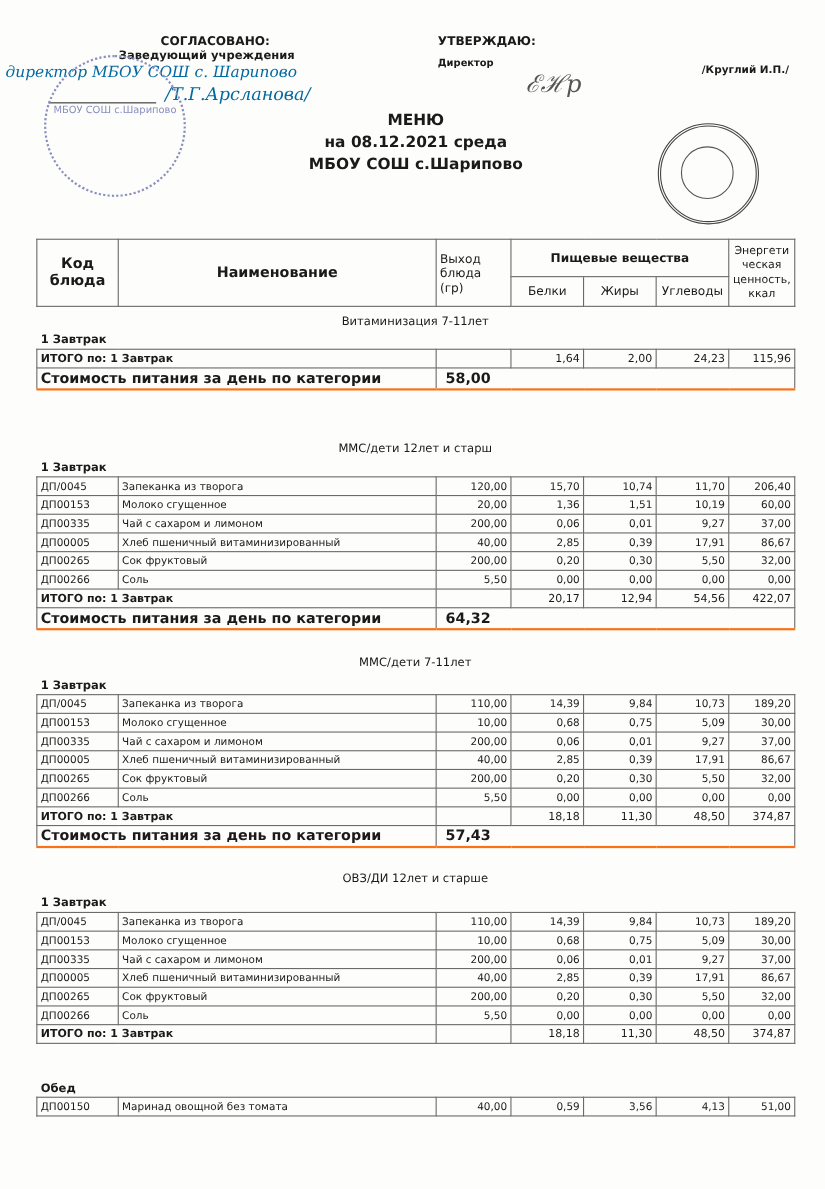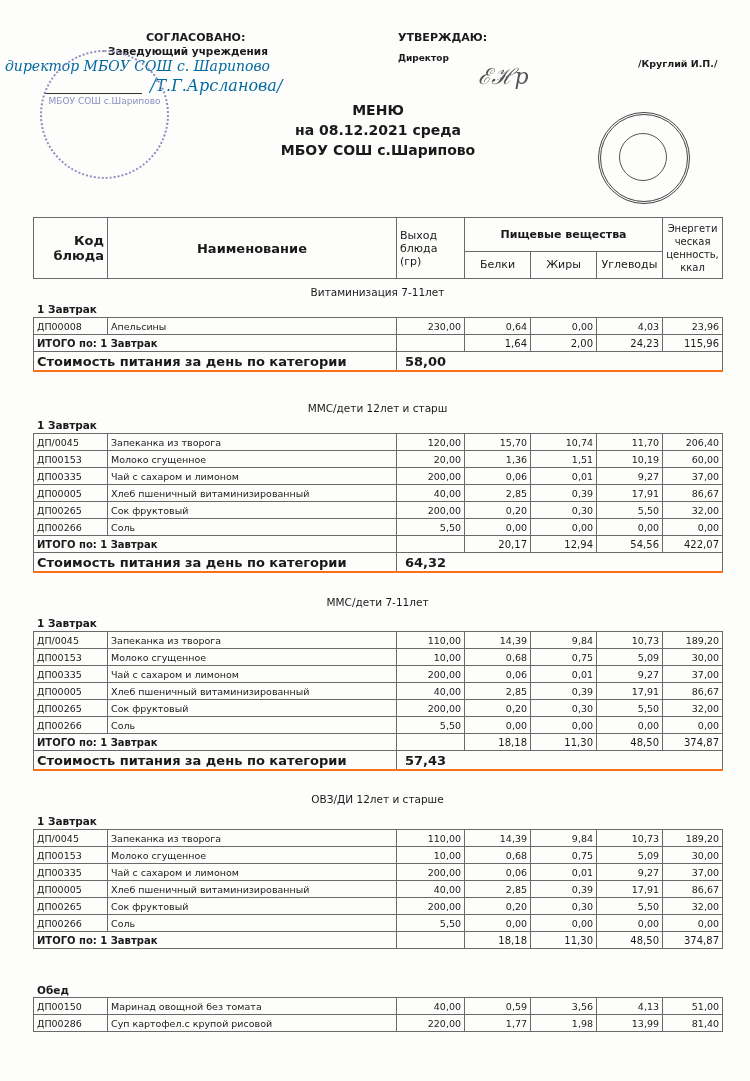--- a/index.html
+++ b/index.html
@@ -52,21 +52,21 @@
       <col style="width:74px">
       <col style="width:289px">
       <col style="width:68px">
       <col style="width:66px">
       <col style="width:66px">
       <col style="width:66px">
       <col style="width:60px">
     </colgroup>
   <tbody>
       <tr>
-    <th rowspan="2" class="hd-main" style="height:60px;white-space:normal;text-align:right;">Код блюда</th>
+    <th rowspan="2" class="hd-main" style="height:60px;white-space:normal;text-align:center;">Код блюда</th>
     <th rowspan="2" class="hd-main" style="text-align:center;">Наименование</th>
     <th rowspan="2" style="white-space:normal;text-align:left;font-size:11px;">Выход блюда (гр)</th>
     <th colspan="3" style="height:20px;font-weight:bold;text-align:center;">Пищевые вещества</th>
     <th rowspan="2" style="white-space:normal;text-align:center;font-size:10px;line-height:13px;">Энергети ческая ценность, ккал</th>
   </tr>
   <tr>
     <th style="text-align:center;">Белки</th>
     <th style="text-align:center;">Жиры</th>
     <th style="text-align:center;">Углеводы</th>
   </tr>
@@ -79,29 +79,20 @@
   <colgroup>
       <col style="width:74px">
       <col style="width:289px">
       <col style="width:68px">
       <col style="width:66px">
       <col style="width:66px">
       <col style="width:66px">
       <col style="width:60px">
     </colgroup>
   <tbody>
-  <tr>
-    <td>ДП00008</td>
-    <td>Апельсины</td>
-    <td class="num">230,00</td>
-    <td class="num">0,64</td>
-    <td class="num">0,00</td>
-    <td class="num">4,03</td>
-    <td class="num">23,96</td>
-  </tr>
   <tr class="total">
     <td colspan="2">ИТОГО по: 1 Завтрак</td>
     <td></td>
     <td class="num">1,64</td>
     <td class="num">2,00</td>
     <td class="num">24,23</td>
     <td class="num">115,96</td>
   </tr>
   <tr class="cost">
     <td colspan="2">Стоимость питания за день по категории</td>
@@ -366,23 +357,14 @@
   <tbody>
       <tr>
     <td>ДП00150</td>
     <td>Маринад овощной без томата</td>
     <td class="num">40,00</td>
     <td class="num">0,59</td>
     <td class="num">3,56</td>
     <td class="num">4,13</td>
     <td class="num">51,00</td>
   </tr>
-  <tr>
-    <td>ДП00286</td>
-    <td>Суп картофел.с крупой рисовой</td>
-    <td class="num">220,00</td>
-    <td class="num">1,77</td>
-    <td class="num">1,98</td>
-    <td class="num">13,99</td>
-    <td class="num">81,40</td>
-  </tr>
 </tbody>
   </table>
 
 </body></html>

